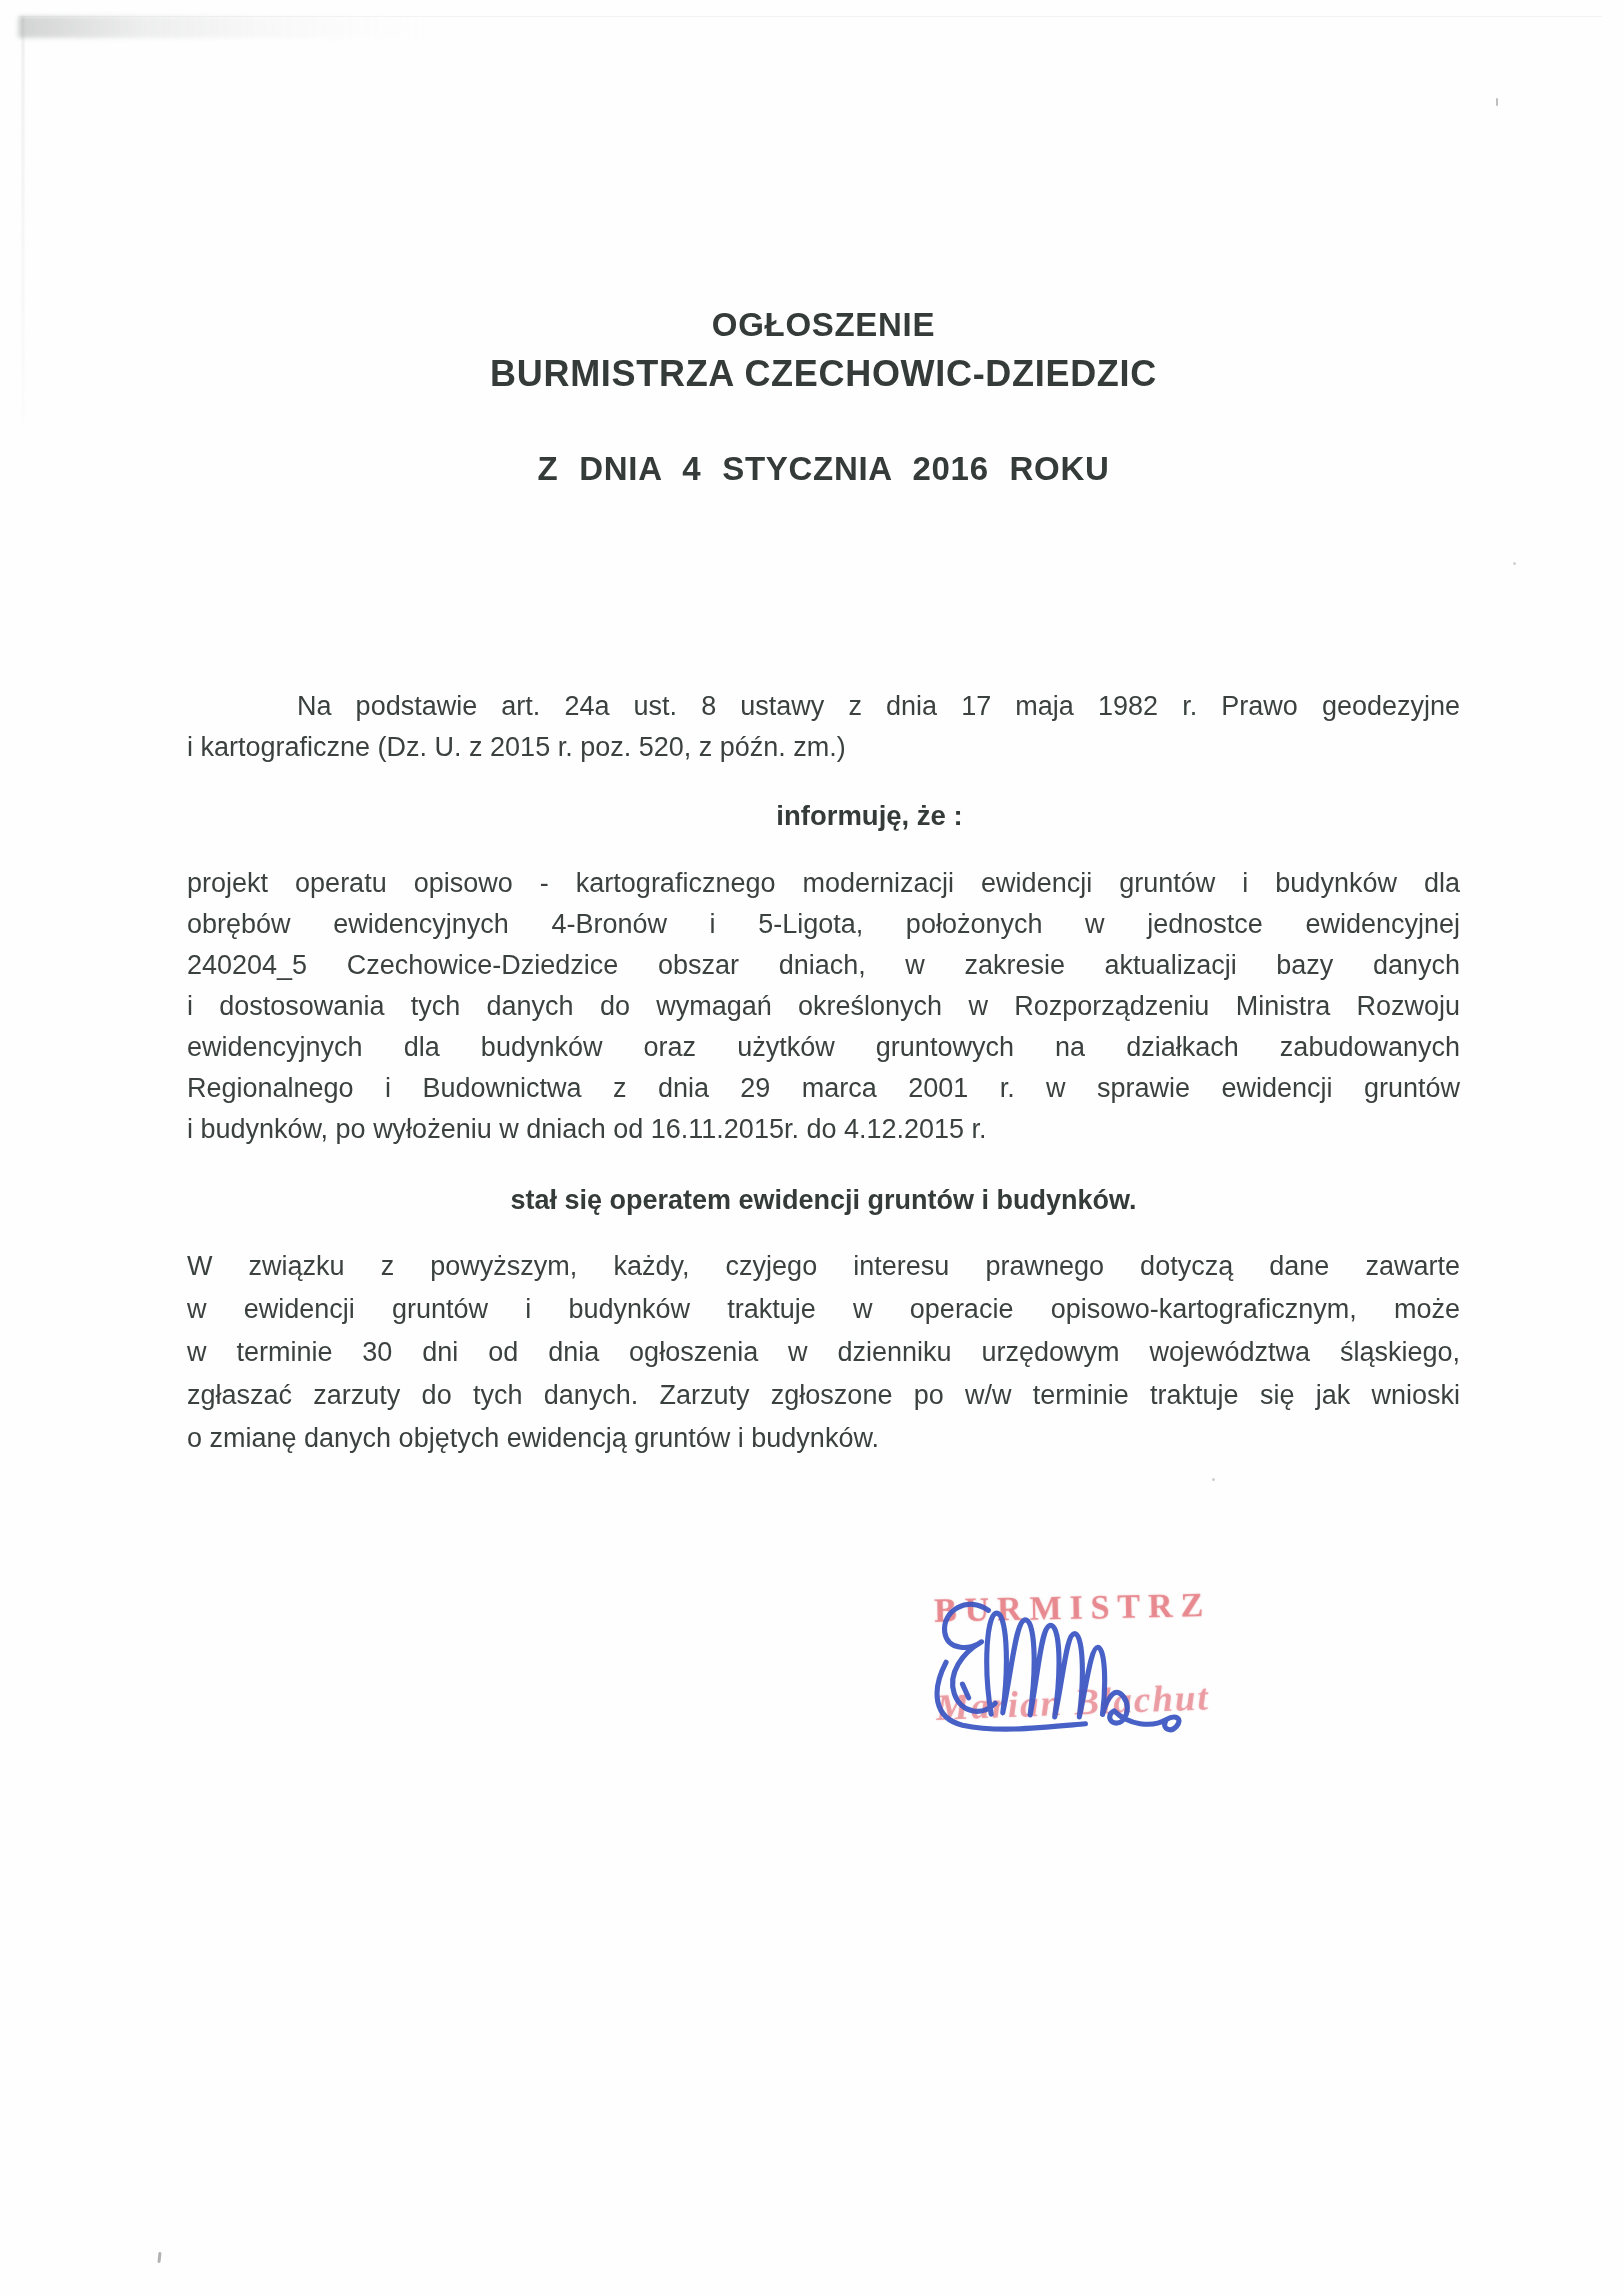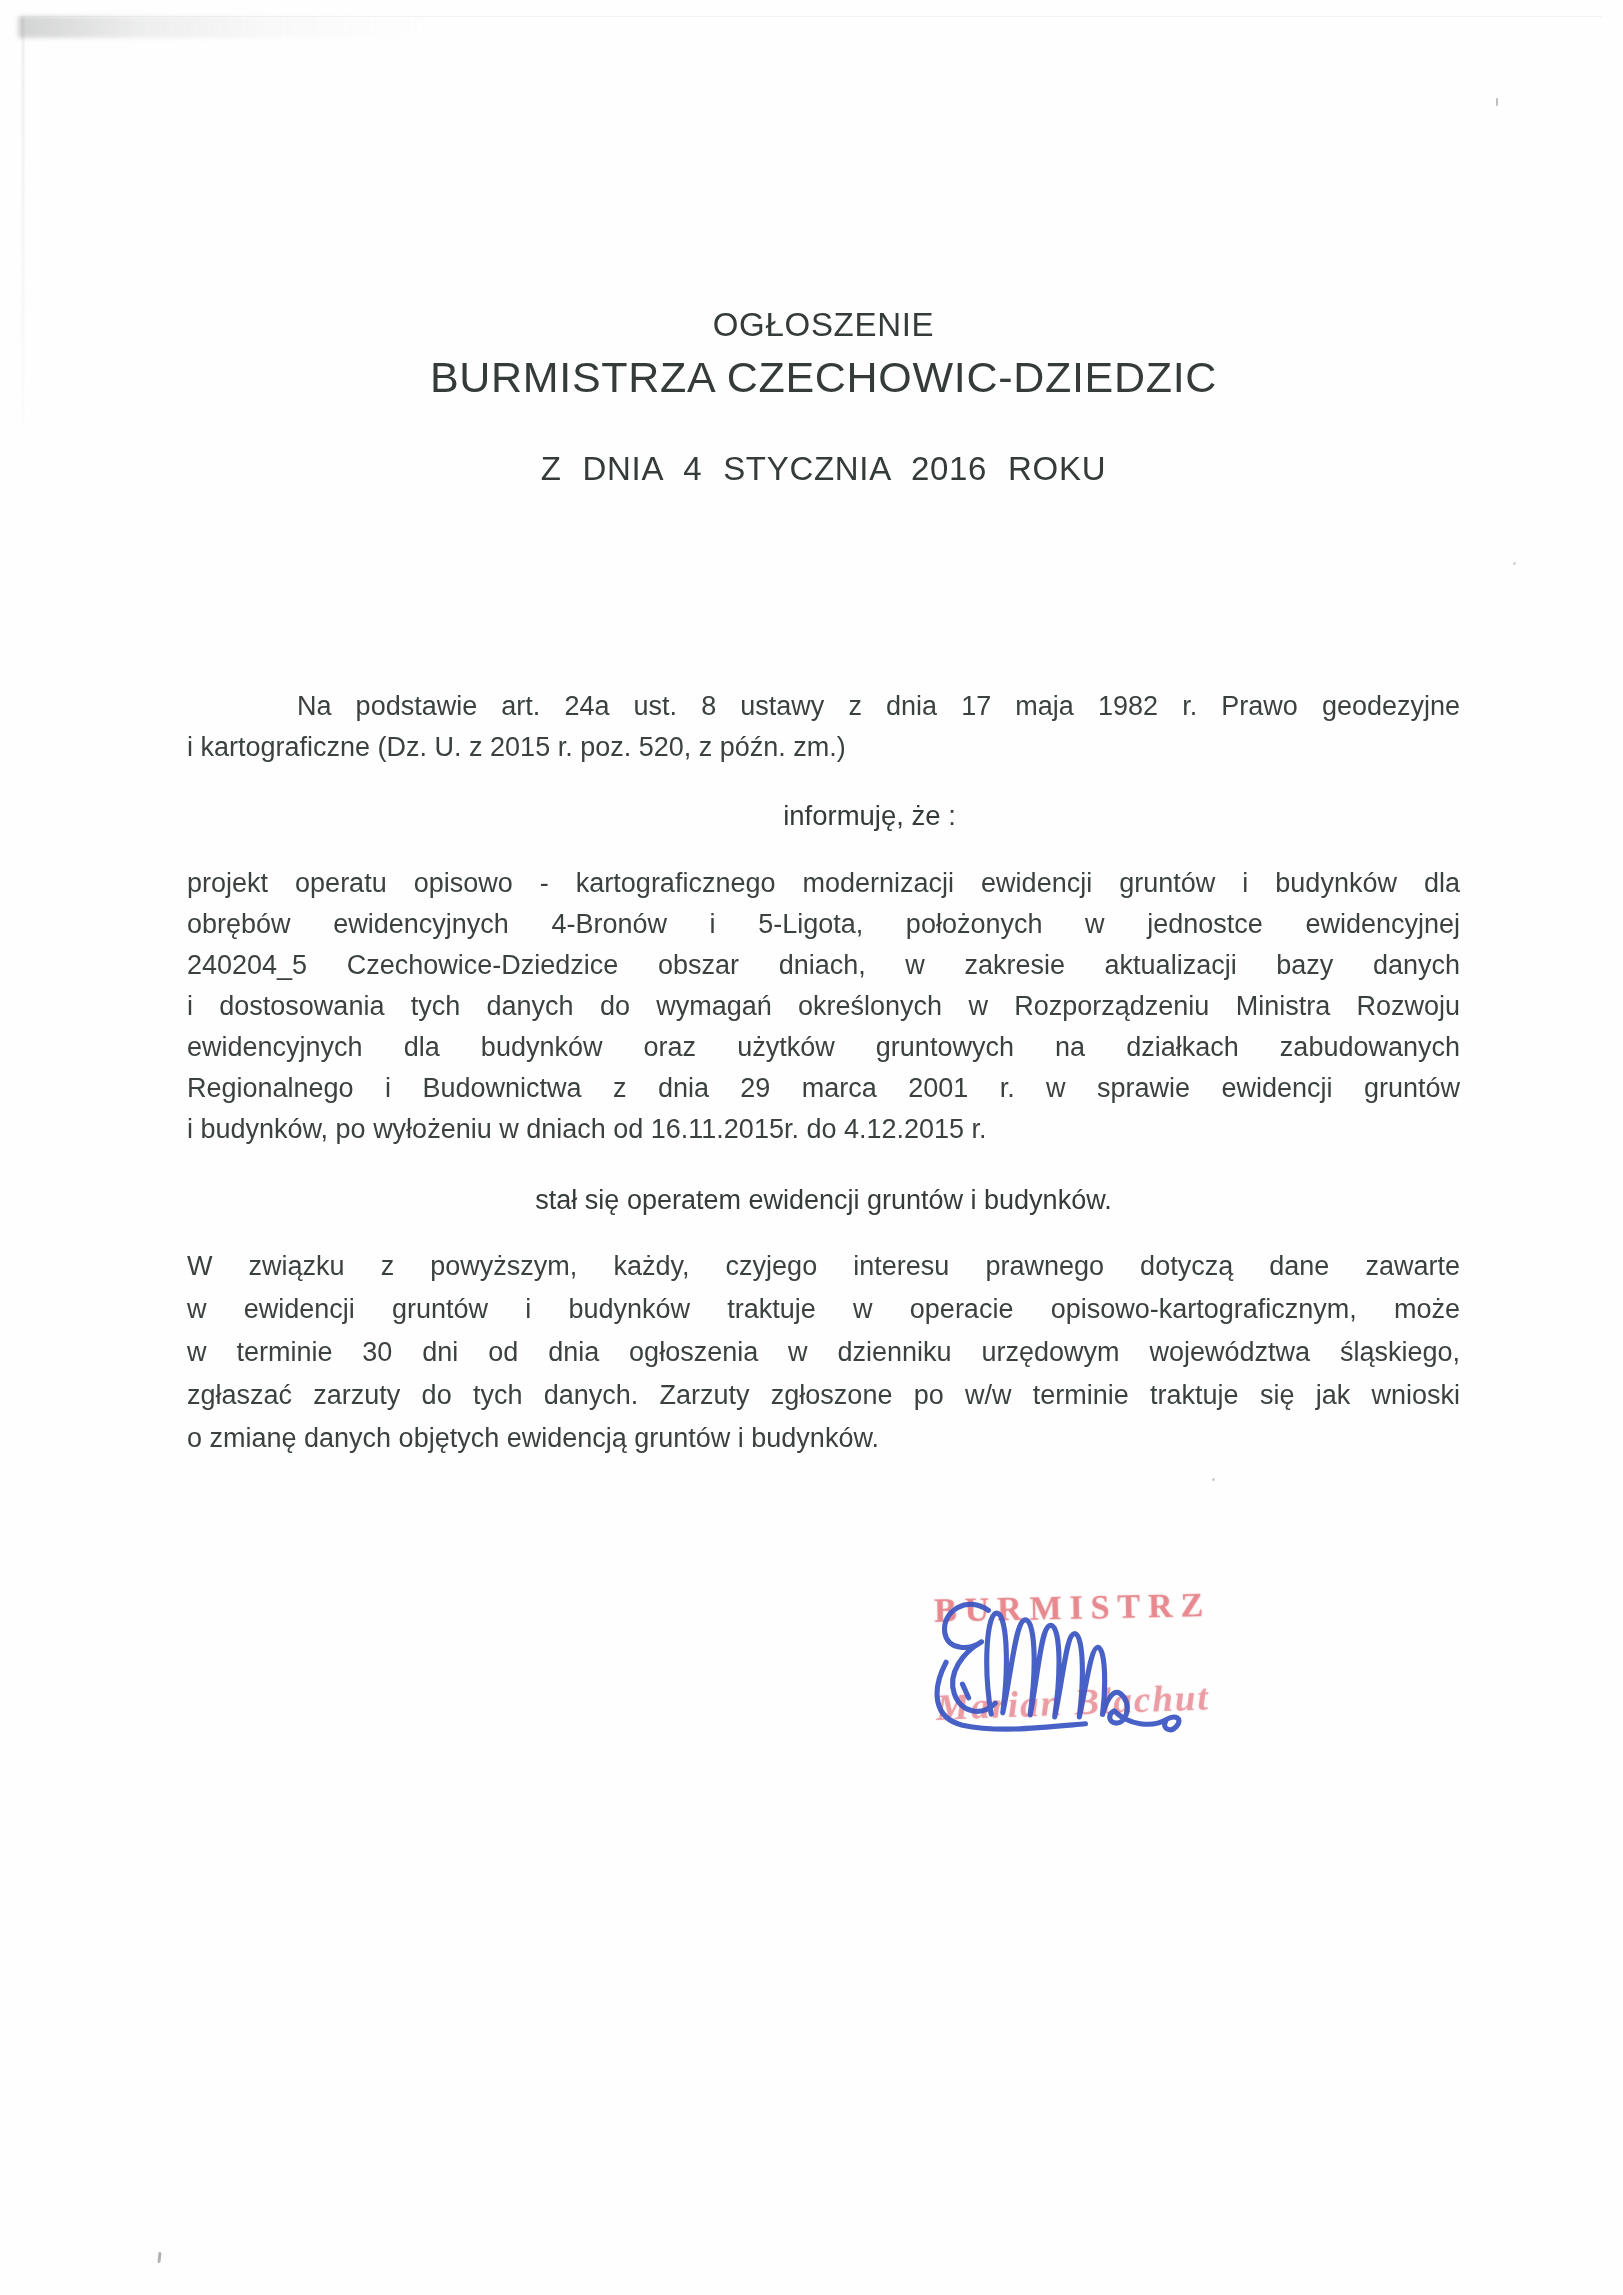--- a/index.html
+++ b/index.html
@@ -56,25 +56,25 @@
   .speck.s2 { left: 1513px; top: 562px;  width: 2.6px; height: 3.3px;  opacity: .30; }
   .speck.s3 { left: 158px;  top: 2252px; width: 3.3px; height: 10.5px; opacity: .55; border-radius: 2px; transform: rotate(6deg); }
   .speck.s4 { left: 1212px; top: 1478px; width: 3.3px; height: 3.3px;  opacity: .35; }
 
   
   .heading {
     position: absolute;
     left: 187px;
     width: 1273px;
     text-align: center;
-    font-weight: normal;
+    font-weight: bold;
     color: #343b39;
   }
   .h-title1 { top: 306px;  font-size: 33px; letter-spacing: 0.7px; }
-  .h-title2 { top: 353px;  font-size: 43px; letter-spacing: 0.7px; }
+  .h-title2 { top: 353px;  font-size: 36px; letter-spacing: 0.7px; }
   .h-title3 { top: 422px;  font-size: 33px; letter-spacing: 0.7px; word-spacing: 11px; margin-top: 28px; }
   .h-subject { top: 560px; font-size: 33px; letter-spacing: 0.3px; }
   .h-inform { top: 800px; font-size: 27.5px; transform: translateX(46px); }
   .h-statement { top: 1185px; font-size: 27px; }
 
   
   .textblock {
     position: absolute;
     left: 187px;
     width: 1273px;

